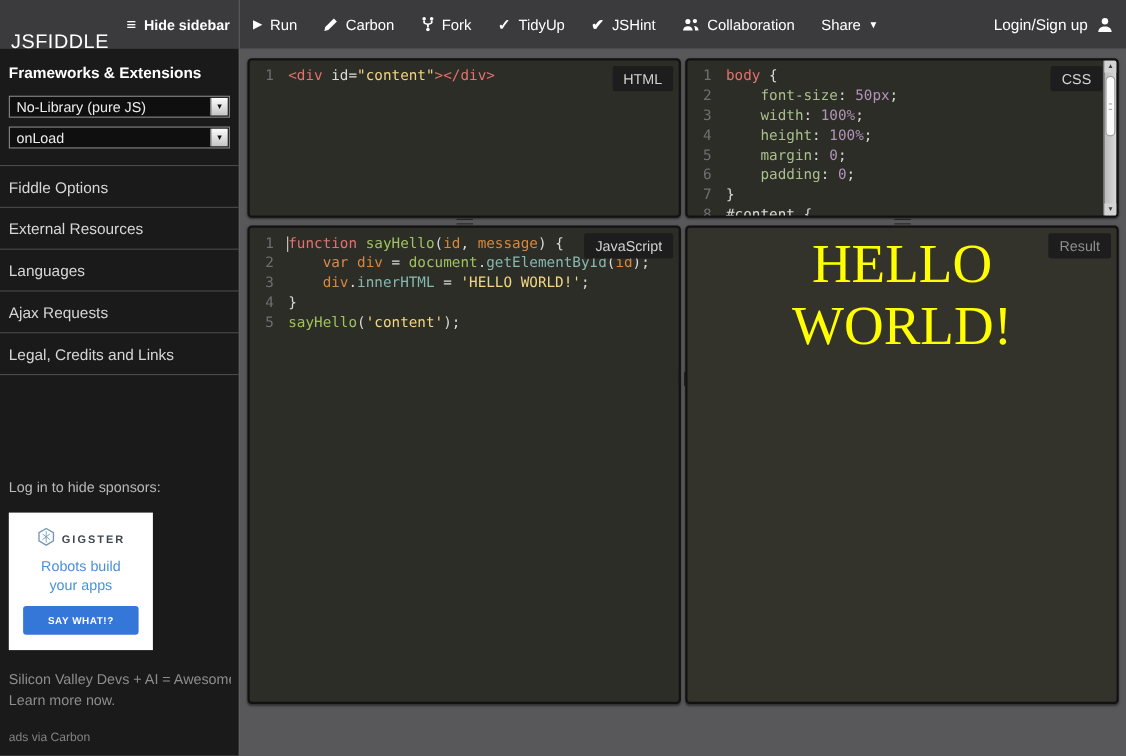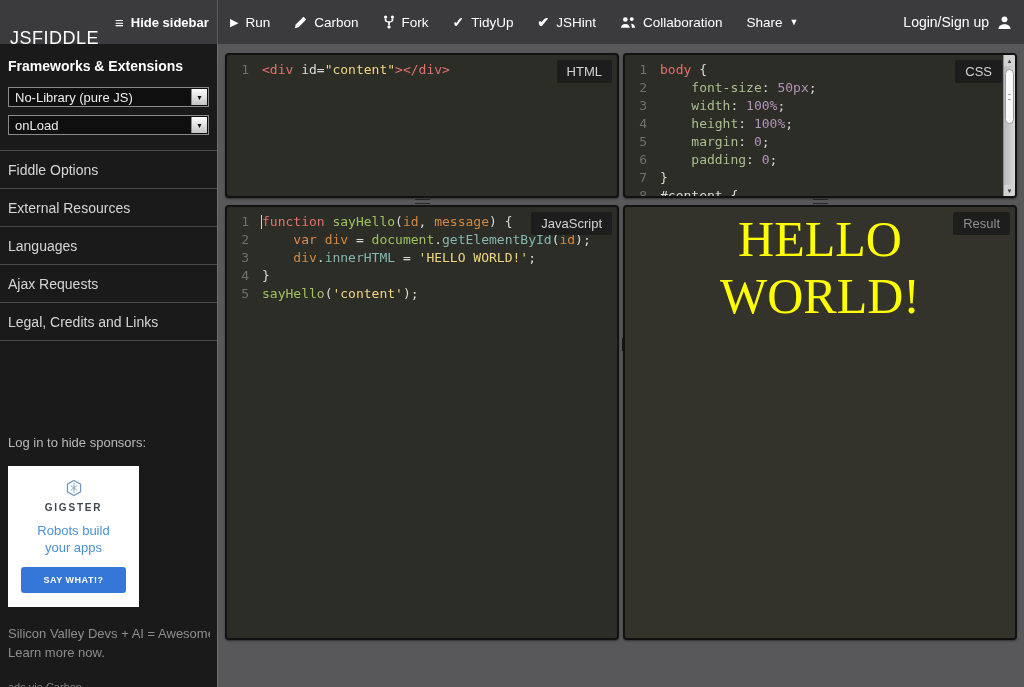--- a/index.html
+++ b/index.html
@@ -33,21 +33,21 @@
             position:relative; cursor:pointer; white-space:nowrap; overflow:hidden; }
   .sel-arrow { position:absolute; right:1px; top:1px; bottom:1px; width:16px;
                background:linear-gradient(#fdfdfd,#c4c4c4); border-left:1px solid #8a8a8a;
                display:flex; align-items:center; justify-content:center; font-size:7px; color:#101010; }
   .sections { margin-top:15px; border-top:1px solid #4a4a4a; }
   .sb-item { height:38px; display:flex; align-items:center; padding:0 8px;
              border-bottom:1px solid #4a4a4a; color:#d6d6d6; font-size:14px; cursor:pointer; }
   .sponsor { position:absolute; top:391px; left:8px; right:7px; }
   .sponsor-note { color:#b9b9b9; font-size:13px; }
   .ad-box { width:131px; background:#ffffff; margin-top:16px; padding:13px 4px 14px; text-align:center; cursor:pointer; }
-  .ad-brand { display:flex; align-items:center; justify-content:center; gap:5px;flex-direction:column; }
+  .ad-brand { display:flex; align-items:flex-end; justify-content:center; gap:5px; }
   .ad-brand-name { font-size:10px; font-weight:bold; letter-spacing:1.8px; color:#3f4850; }
   .ad-tag { color:#4a90d9; font-size:13px; line-height:17px; margin:9px 0 11px; }
   .ad-btn { background:#3577d8; color:#fff; border:none; border-radius:3px; font-family:inherit;
             font-size:9px; font-weight:bold; letter-spacing:.5px; padding:8px 23px; cursor:pointer; }
   .ad-caption { color:#8d8d8d; font-size:13px; line-height:19px; margin-top:17px; cursor:pointer; }
   .ad-caption div { white-space:nowrap; overflow:hidden; }
   .ads-via { color:#828282; font-size:11px; margin-top:19px; cursor:pointer; }
 
   
   .main { position:absolute; left:218px; top:44px; right:0; bottom:0; background:#58585a; }

